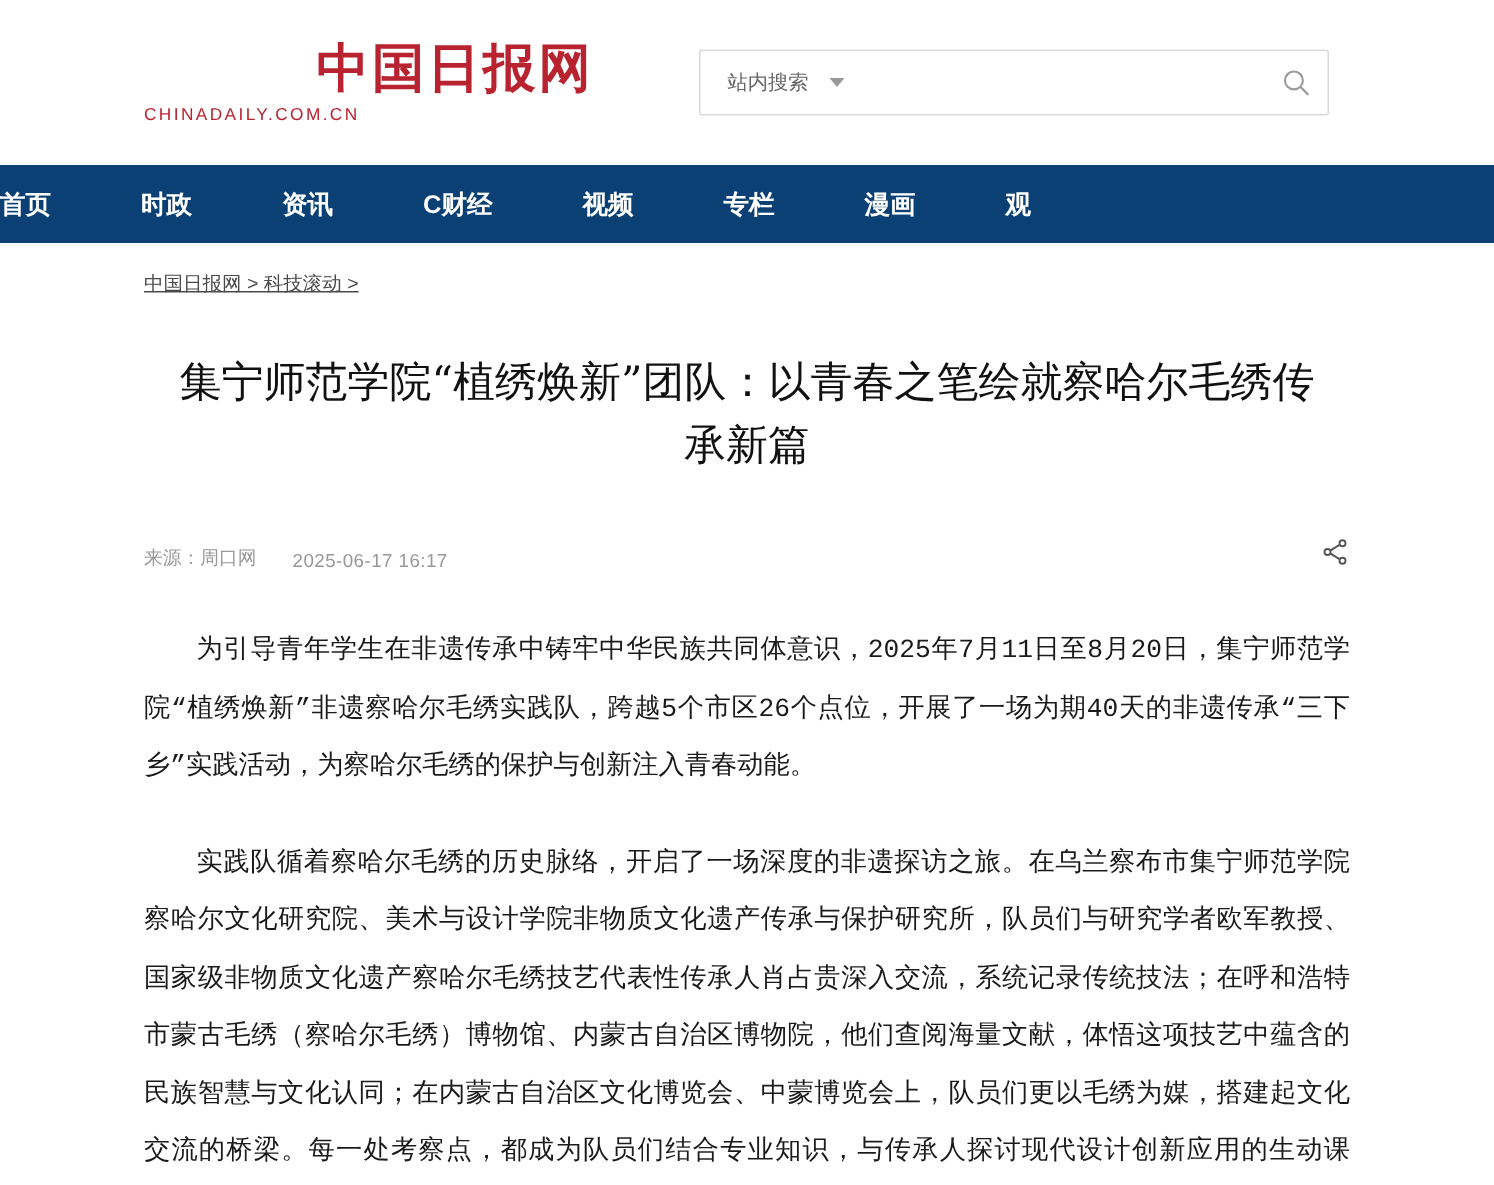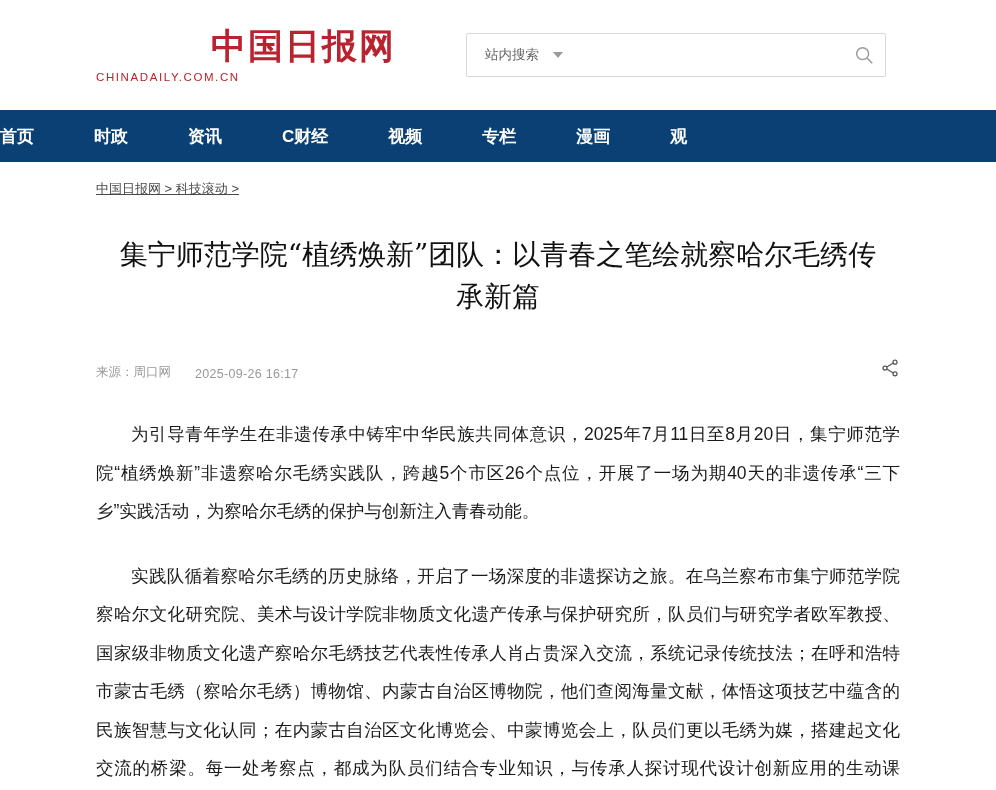--- a/index.html
+++ b/index.html
@@ -130,21 +130,21 @@
     font-size: 12.5px;
     color: #999;
   }
   .meta-source { margin-right: 24px; }
   .meta-date { letter-spacing: 0.3px; }
   .meta-spacer { flex: 1; }
   .share-icon { color: #555; }
 
   .body-text {
     margin-top: 34px;
-    font-family: Liberation Sans, sans-serif;
+    font-family: Liberation Mono, monospace;
     font-size: 17.5px;
     line-height: 2.2;
     color: #1a1a1a;
     text-align: justify;
     text-indent: 2em;
   }
   .body-text + .body-text { margin-top: 26px; }
 </style>
 </head>
 <body>
@@ -187,21 +187,21 @@
     <span>中国日报网 &gt; 科技滚动 &gt;</span>
   </div>
 
   <div class="article">
     <h1 class="article-title">集宁师范学院“植绣焕新”团队：以青春之笔绘就察哈尔毛绣传承新篇</h1>
 
     <div class="meta-row">
       <span class="meta-source">
         <span>来源：</span><span>周口网</span>
       </span>
-      <span class="meta-date">2025-09-26 16:17</span>
+      <span class="meta-date">2025-06-17 16:17</span>
       <span class="meta-spacer"></span>
       <span class="share-icon">
         <svg width="20" height="20" viewBox="0 0 24 24" fill="none" stroke="currentColor" stroke-width="1.5">
           <circle cx="18" cy="5" r="2.4"></circle>
           <circle cx="6" cy="12" r="2.4"></circle>
           <circle cx="18" cy="19" r="2.4"></circle>
           <line x1="8.1" y1="10.9" x2="15.9" y2="6.1"></line>
           <line x1="8.1" y1="13.1" x2="15.9" y2="17.9"></line>
         </svg>
       </span>

